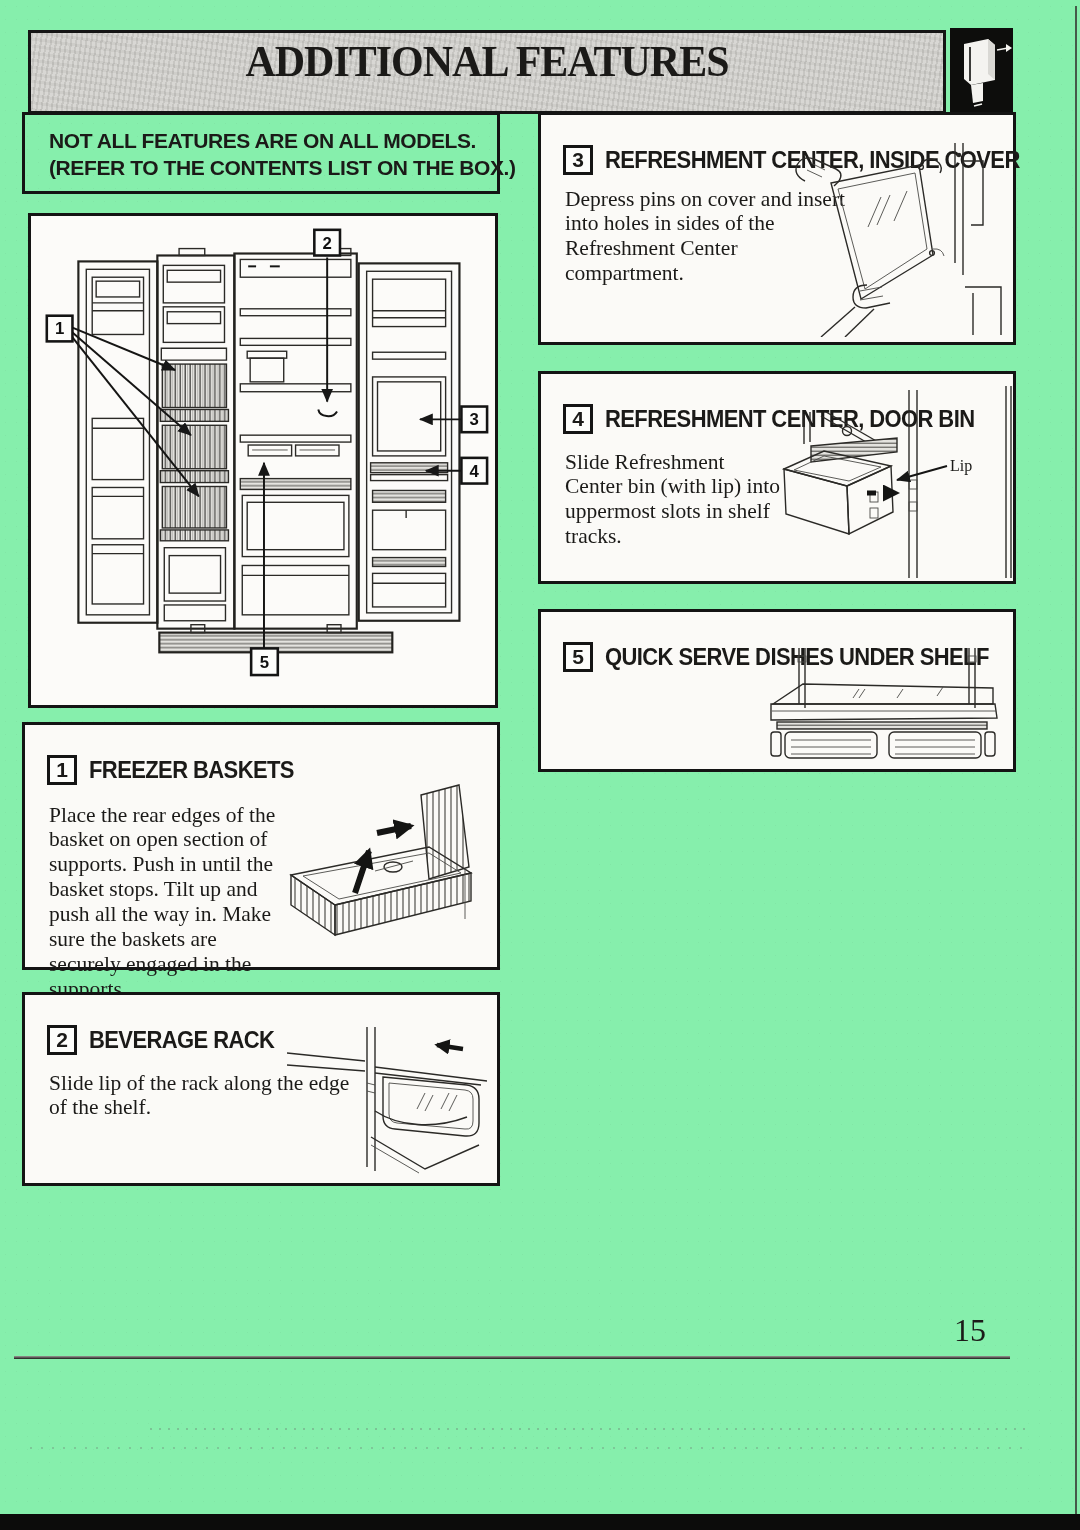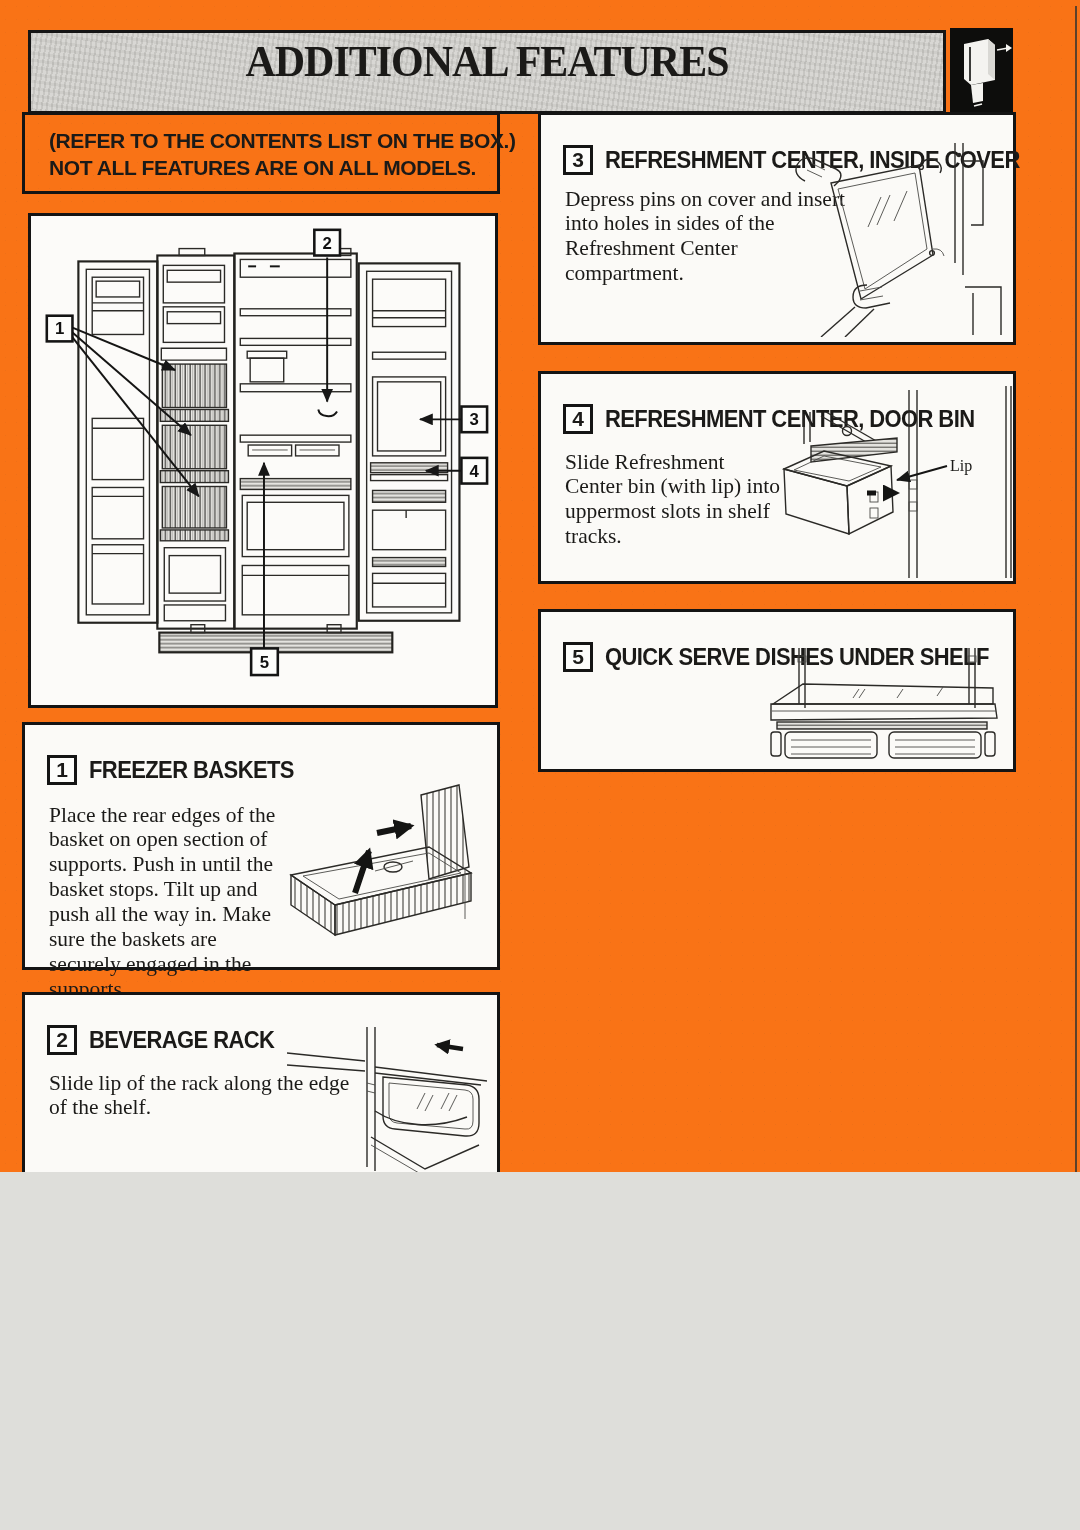--- a/index.html
+++ b/index.html
@@ -1,16 +1,16 @@
 <!DOCTYPE html>
 <html><head>
 <meta charset="utf-8">
 <style>
   html,body{margin:0;padding:0;background:#dededa;}
-  .page{position:relative;width:1080px;height:1172px;background:#f97316;overflow:hidden;
+  .page{position:relative;width:1080px;height:1530px;background:#86efac;overflow:hidden;
         font-family:"Liberation Serif",serif;color:#1b1a18;}
   .page::before{content:"";position:absolute;inset:0;pointer-events:none;
         background-image:radial-gradient(rgba(50,48,44,.05) .6px, transparent .7px);
         background-size:11px 13px;}
   
   .banner{position:absolute;left:28px;top:30px;width:918px;height:84px;background:#d6d5d1;
         border:3px solid #151515;box-sizing:border-box;text-align:center;
         background-image:repeating-linear-gradient(98deg, rgba(0,0,0,.07) 0 2px, rgba(255,255,255,.06) 2px 5px),
                          repeating-linear-gradient(8deg, rgba(0,0,0,.05) 0 3px, transparent 3px 7px);}
   .banner-title{font-weight:bold;font-size:42px;letter-spacing:-1px;line-height:1;margin-top:7px;
@@ -110,22 +110,22 @@
       <path d="M21,57 L33,55 L33,73 L23,75 Z" fill="#f4f3f0"></path>
       <path d="M38,11 L45,17 L45,52 L38,46 Z" fill="#d9d8d4"></path>
       <line x1="20" y1="19" x2="20" y2="53" stroke="#0d0d0c" stroke-width="1.6"></line>
       <line x1="47" y1="22" x2="58" y2="20" class="wht"></line>
       <path d="M56,16 L62,20 L56,24 Z" fill="#f4f3f0"></path>
       <path d="M24,78 l8,-2" class="wht"></path>
     </svg>
   </div>
 
   <section class="notice">
+    <div>NOT ALL FEATURES ARE ON ALL MODELS.</div>
     <div>(REFER TO THE CONTENTS LIST ON THE BOX.)</div>
-    <div>NOT ALL FEATURES ARE ON ALL MODELS.</div>
   </section>
 
   <section class="diagram">
     <svg viewBox="0 0 470 495">
 
       <g class="lnA">
         <rect x="48" y="46" width="80" height="366"></rect>
         <rect x="128" y="40" width="78" height="378"></rect>
         <rect x="206" y="38" width="124" height="380"></rect>
         <rect x="332" y="48" width="102" height="362"></rect>

